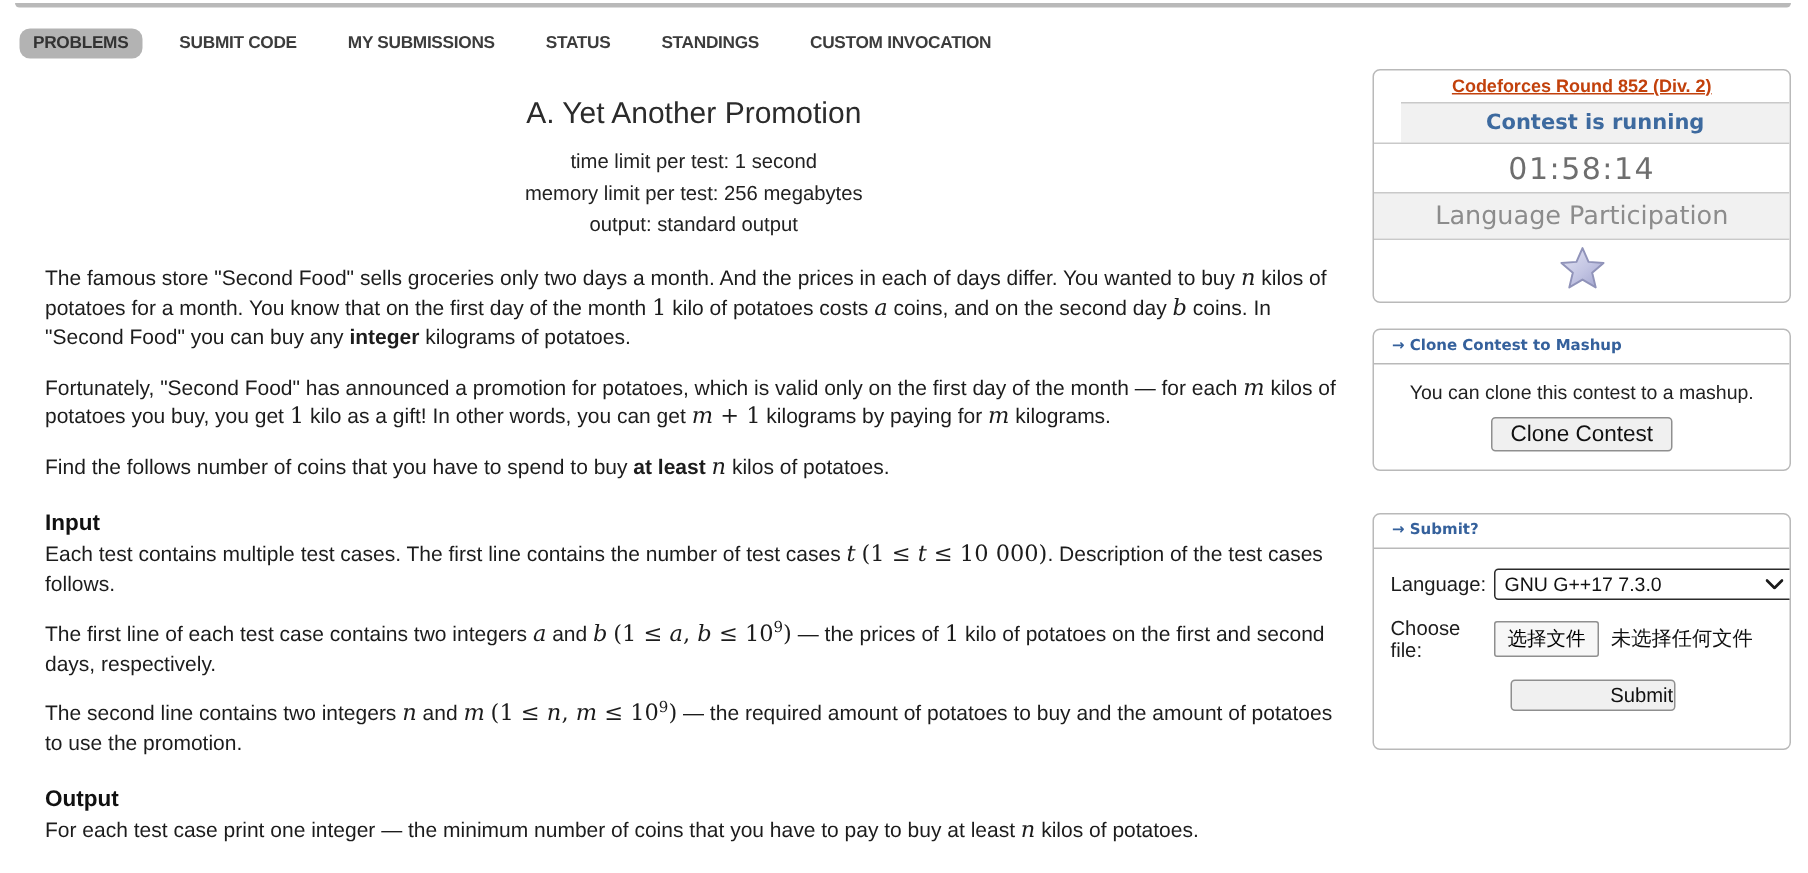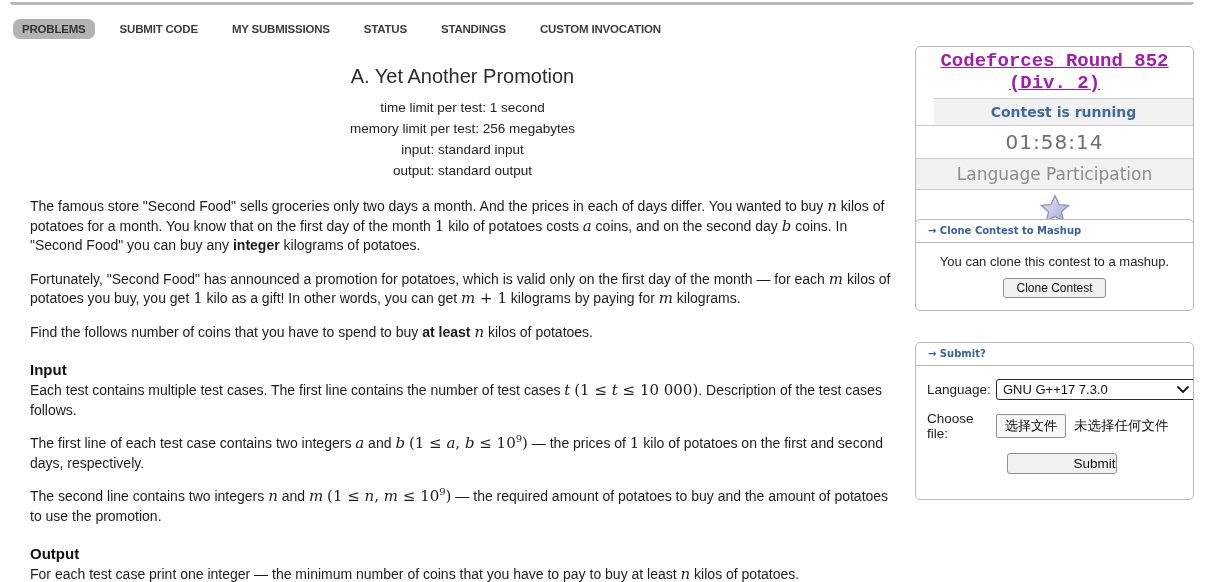--- a/index.html
+++ b/index.html
@@ -33,34 +33,34 @@
   
   .sbox { position:absolute; left:915px; width:279px; background:#fff;
           border:1px solid #b9b9b9; border-radius:5px; overflow:hidden; }
   .box-contest { top:46px; }
   .box-clone { top:219px; }
   .box-submit { top:342px; height:158px; }
 
   .crow { text-align:center; }
   .crow + .crow { border-top:1px solid #c9c9c9; }
   .crow.gray { background:#f1f1f1; }
-  .contest-link { display:inline-block; font-family:Liberation Mono, monospace; font-size:19px; font-weight:bold;
-                  color:#a21caf; text-decoration:underline; padding:3px 0 4px; cursor:pointer; }
+  .contest-link { display:inline-block; font-family:Liberation Sans, sans-serif; font-size:12px; font-weight:bold;
+                  color:#c2410c; text-decoration:underline; padding:3px 0 4px; cursor:pointer; }
   .contest-status { font-family:"DejaVu Sans", sans-serif; font-size:14px; font-weight:bold; color:#3d6a9f; padding:5px 0;margin-left:18px; }
   .contest-timer { font-family:"DejaVu Sans", sans-serif; font-size:20px; color:#6e6e6e; letter-spacing:1px; padding:4px 0; }
   .contest-mode { font-family:"DejaVu Sans", sans-serif; font-size:17px; color:#8c8c8c; padding:5px 0; }
   .star-row { padding:4px 0 3px; }
   .star-row svg { display:inline-block; cursor:pointer; }
 
   .sbox-header { font-family:"DejaVu Sans", sans-serif; font-size:10px; font-weight:bold; color:#35619c;
                  padding:5px 12px 6px; border-bottom:1px solid #b9b9b9; }
   .box-clone .sbox-body { padding:11px 8px 12px; text-align:center; }
   .clone-caption { font-size:13px; color:#222; margin-bottom:9px; }
 
-  .btn { display:inline-block; font-family:"Liberation Sans", sans-serif; font-size:12px; color:#111;
+  .btn { display:inline-block; font-family:"Liberation Sans", sans-serif; font-size:15px; color:#111;
          background:#f0f0f0; border:1px solid #8f8f8f; border-radius:3px; padding:2px 12px; cursor:pointer; }
 
   .box-submit .sbox-body { padding:13px 10px 12px 11px; }
   .form-grid { display:grid; grid-template-columns:69px 1fr; row-gap:11px; align-items:center; font-size:13.5px; }
   .flabel { color:#1c1c1c; line-height:15px; align-self:center; }
   .select-wrap { position:relative; width:200px; }
   .select-wrap select { width:100%; height:21px; font-family:"Liberation Sans", sans-serif; font-size:13px; color:#111;
                         background:#fff; border:1px solid #2b2b2b; border-radius:3px; padding:0 20px 0 6px;
                         appearance:none; -webkit-appearance:none; cursor:pointer; }
   .select-chevron { position:absolute; right:7px; top:7px; pointer-events:none; }
@@ -84,21 +84,20 @@
     <div class="tab">STANDINGS</div>
     <div class="tab">CUSTOM INVOCATION</div>
   </div>
 
   <div class="main">
     <div class="prob-title">A. Yet Another Promotion</div>
 
     <div class="limits">
       <div>time limit per test: 1 second</div>
       <div>memory limit per test: 256 megabytes</div>
-      <div>input: standard input</div>
       <div>output: standard output</div>
     </div>
 
     <p><span class="tx">The famous store "Second Food" sells groceries only two days a month. And the prices in each of days differ. You wanted to buy </span><span class="mv">n</span><span class="tx"> kilos of potatoes for a month. You know that on the first day of the month </span><span class="mn">1</span><span class="tx"> kilo of potatoes costs </span><span class="mv">a</span><span class="tx"> coins, and on the second day </span><span class="mv">b</span><span class="tx"> coins. In "Second Food" you can buy any </span><span class="b">integer</span><span class="tx"> kilograms of potatoes.</span></p>
     <p><span class="tx">Fortunately, "Second Food" has announced a promotion for potatoes, which is valid only on the first day of the month — for each </span><span class="mv">m</span><span class="tx"> kilos of potatoes you buy, you get </span><span class="mn">1</span><span class="tx"> kilo as a gift! In other words, you can get </span><span class="mv">m</span><span class="mn"> + 1</span><span class="tx"> kilograms by paying for </span><span class="mv">m</span><span class="tx"> kilograms.</span></p>
     <p><span class="tx">Find the follows number of coins that you have to spend to buy </span><span class="b">at least</span><span class="tx"> </span><span class="mv">n</span><span class="tx"> kilos of potatoes.</span></p>
 
     <div class="sec-heading">Input</div>
     <p><span class="tx">Each test contains multiple test cases. The first line contains the number of test cases </span><span class="mv">t</span><span class="tx"> </span><span class="mn">(1 ≤ </span><span class="mv">t</span><span class="mn"> ≤ 10 000)</span><span class="tx">. Description of the test cases follows.</span></p>
     <p><span class="tx">The first line of each test case contains two integers </span><span class="mv">a</span><span class="tx"> and </span><span class="mv">b</span><span class="tx"> </span><span class="mn">(1 ≤ </span><span class="mv">a</span><span class="mn">, </span><span class="mv">b</span><span class="mn"> ≤ 10</span><sup class="ms">9</sup><span class="mn">)</span><span class="tx"> — the prices of </span><span class="mn">1</span><span class="tx"> kilo of potatoes on the first and second days, respectively.</span></p>

